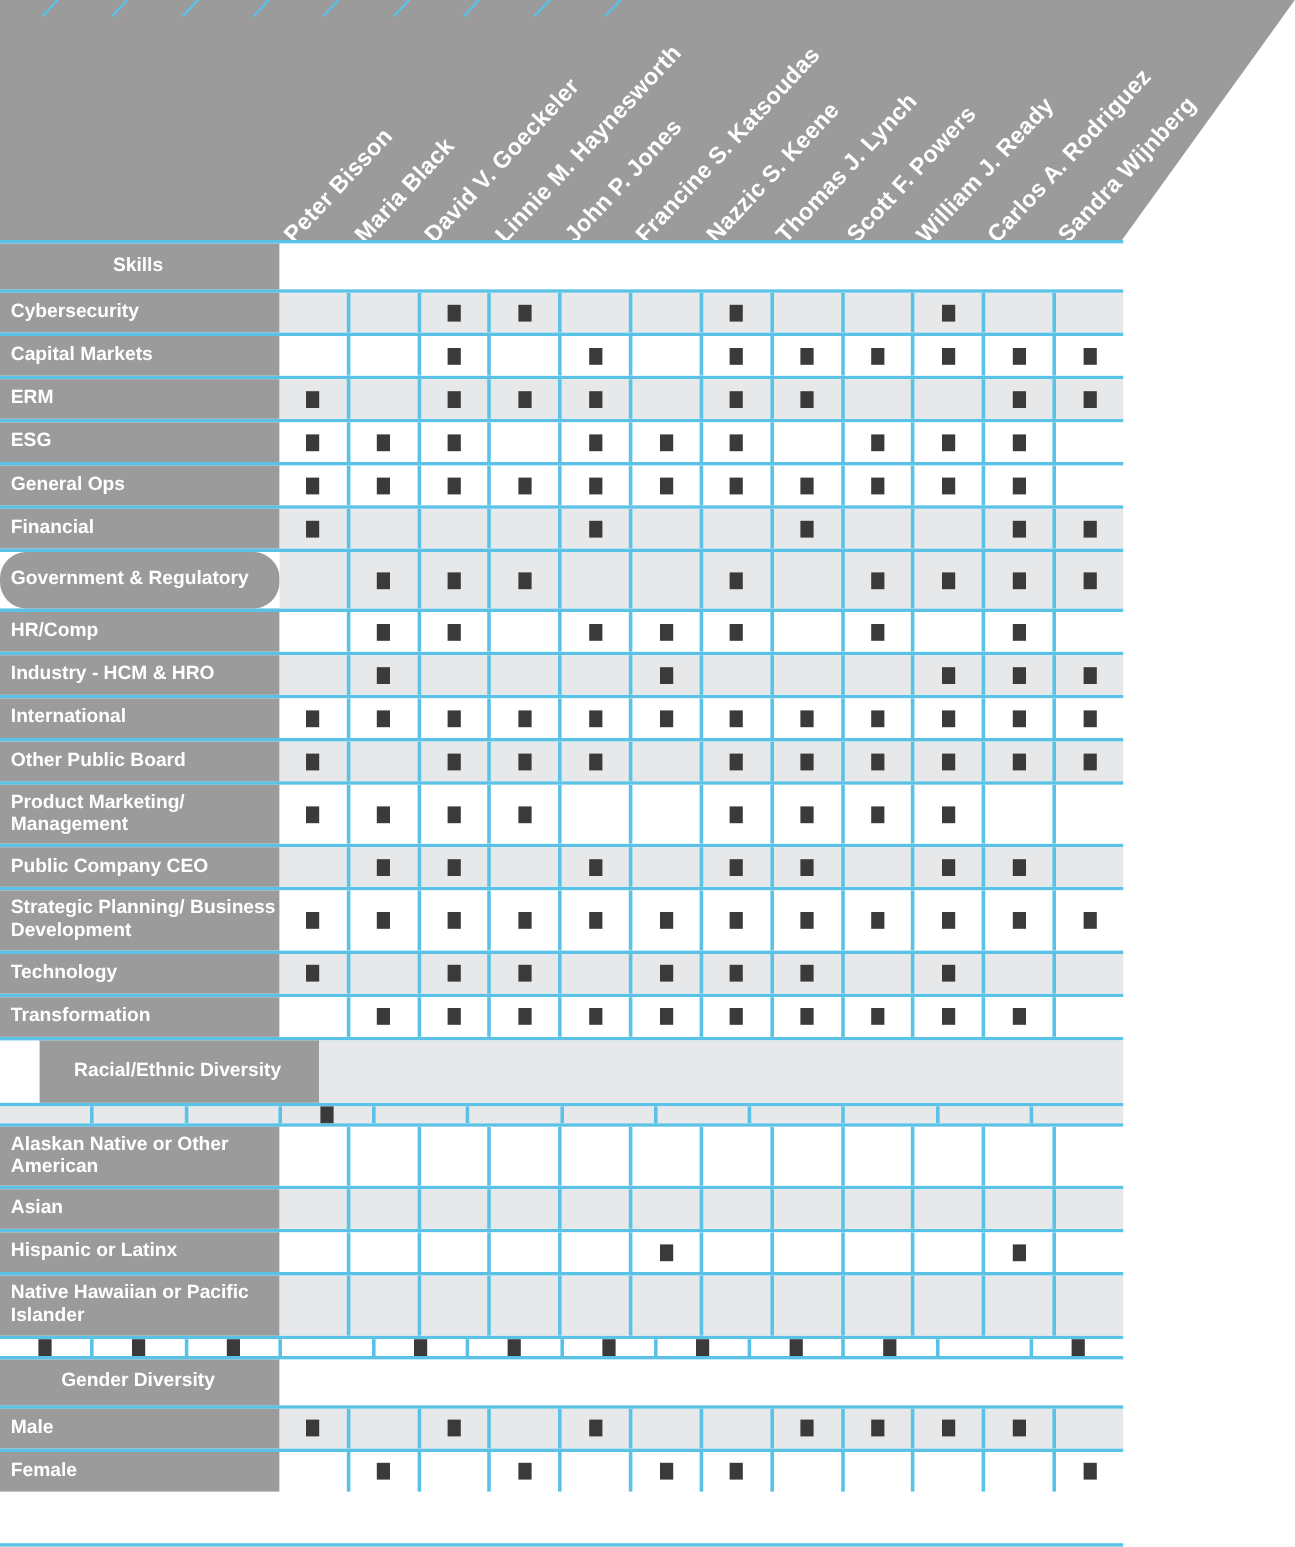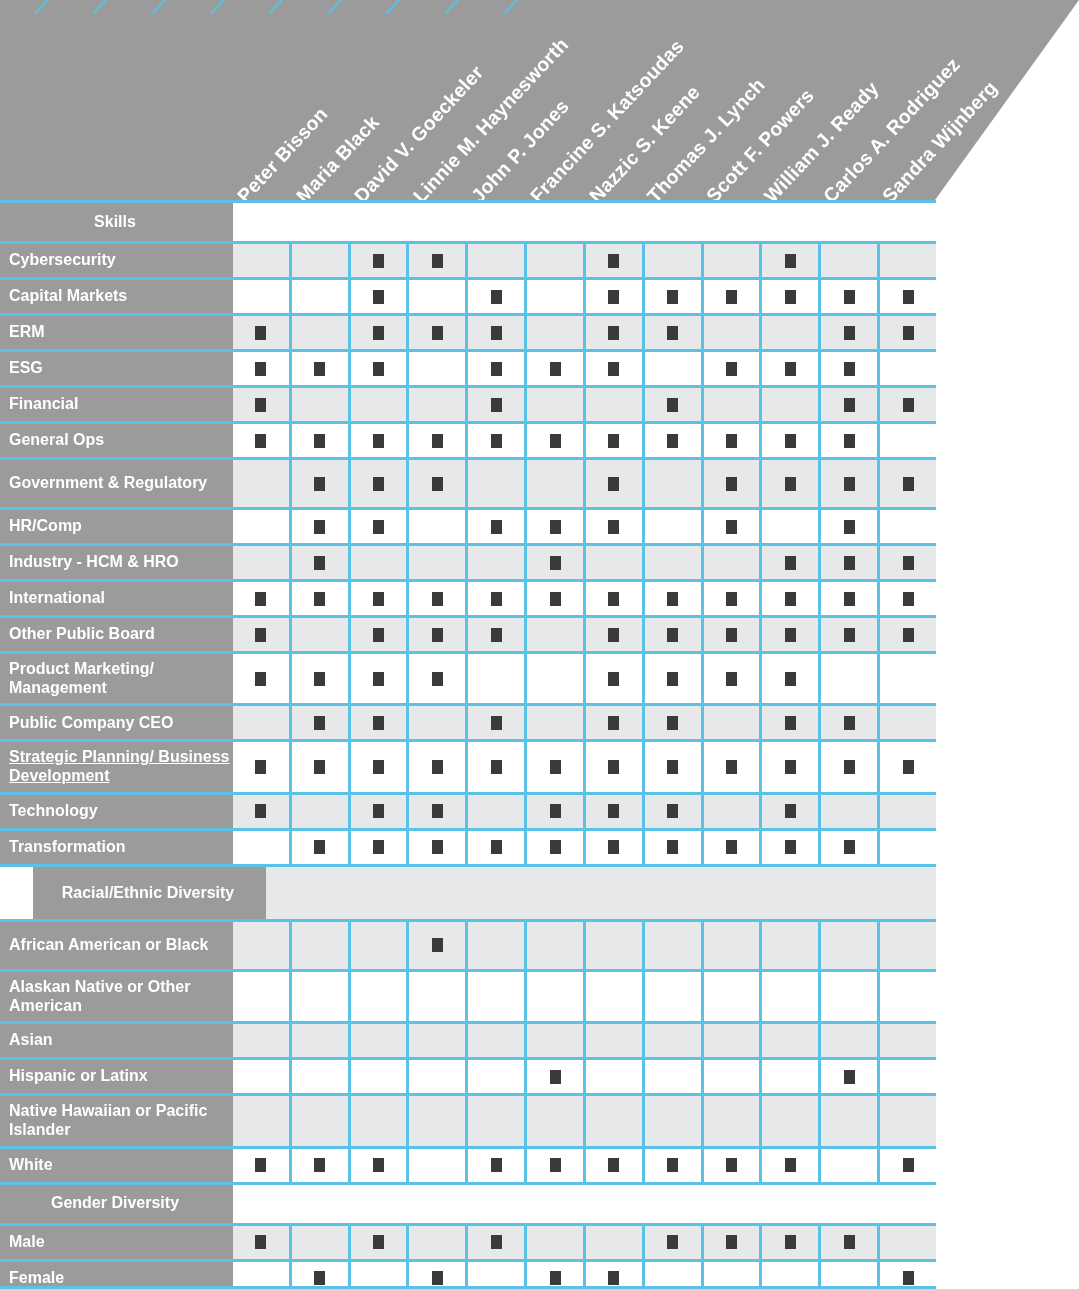--- a/index.html
+++ b/index.html
@@ -244,20 +244,59 @@
         </div>
         <div class="cell">
           <div class="dot"></div>
         </div>
         <div class="cell">
           <div class="dot"></div>
         </div>
         <div class="cell"></div>
       </div>
     </div>
+    <div class="row r-white">
+      <div class="label" style="min-height: 33px;">General Ops</div>
+      <div class="cells">
+        <div class="cell">
+          <div class="dot"></div>
+        </div>
+        <div class="cell">
+          <div class="dot"></div>
+        </div>
+        <div class="cell">
+          <div class="dot"></div>
+        </div>
+        <div class="cell">
+          <div class="dot"></div>
+        </div>
+        <div class="cell">
+          <div class="dot"></div>
+        </div>
+        <div class="cell">
+          <div class="dot"></div>
+        </div>
+        <div class="cell">
+          <div class="dot"></div>
+        </div>
+        <div class="cell">
+          <div class="dot"></div>
+        </div>
+        <div class="cell">
+          <div class="dot"></div>
+        </div>
+        <div class="cell">
+          <div class="dot"></div>
+        </div>
+        <div class="cell">
+          <div class="dot"></div>
+        </div>
+        <div class="cell"></div>
+      </div>
+    </div>
     <div class="row r-gray">
       <div class="label" style="min-height: 33px;">Financial</div>
       <div class="cells">
         <div class="cell">
           <div class="dot"></div>
         </div>
         <div class="cell"></div>
         <div class="cell"></div>
         <div class="cell"></div>
         <div class="cell">
@@ -271,61 +310,22 @@
         <div class="cell"></div>
         <div class="cell"></div>
         <div class="cell">
           <div class="dot"></div>
         </div>
         <div class="cell">
           <div class="dot"></div>
         </div>
       </div>
     </div>
-    <div class="row r-white">
-      <div class="label" style="min-height: 33px;">General Ops</div>
-      <div class="cells">
-        <div class="cell">
-          <div class="dot"></div>
-        </div>
-        <div class="cell">
-          <div class="dot"></div>
-        </div>
-        <div class="cell">
-          <div class="dot"></div>
-        </div>
-        <div class="cell">
-          <div class="dot"></div>
-        </div>
-        <div class="cell">
-          <div class="dot"></div>
-        </div>
-        <div class="cell">
-          <div class="dot"></div>
-        </div>
-        <div class="cell">
-          <div class="dot"></div>
-        </div>
-        <div class="cell">
-          <div class="dot"></div>
-        </div>
-        <div class="cell">
-          <div class="dot"></div>
-        </div>
-        <div class="cell">
-          <div class="dot"></div>
-        </div>
-        <div class="cell">
-          <div class="dot"></div>
-        </div>
-        <div class="cell"></div>
-      </div>
-    </div>
-    <div class="row r-gray">
-      <div class="label" style="min-height: 47px;">Government &amp; Regulatory</div>
+    <div class="row r-gray">
+      <div class="label" style="min-height: 47px; border-radius: 22px;">Government &amp; Regulatory</div>
       <div class="cells">
         <div class="cell"></div>
         <div class="cell">
           <div class="dot"></div>
         </div>
         <div class="cell">
           <div class="dot"></div>
         </div>
         <div class="cell">
           <div class="dot"></div>
@@ -544,21 +544,21 @@
         <div class="cell">
           <div class="dot"></div>
         </div>
         <div class="cell">
           <div class="dot"></div>
         </div>
         <div class="cell"></div>
       </div>
     </div>
     <div class="row r-white">
-      <div class="label" style="min-height: 47px; text-decoration: underline;">Strategic Planning/ Business Development</div>
+      <div class="label" style="min-height: 47px;">Strategic Planning/ Business Development</div>
       <div class="cells">
         <div class="cell">
           <div class="dot"></div>
         </div>
         <div class="cell">
           <div class="dot"></div>
         </div>
         <div class="cell">
           <div class="dot"></div>
         </div>
@@ -659,21 +659,20 @@
         <div class="cell"></div>
       </div>
     </div>
     <div class="row r-gray">
       <div class="label center" style="min-height: 52px; margin-left: 33px;">Racial/Ethnic Diversity</div>
       <div class="cells">
         <div class="band"></div>
       </div>
     </div>
     <div class="row r-gray">
-      <div class="label" style="min-height: 47px;">African American or Black</div>
       <div class="cells">
         <div class="cell"></div>
         <div class="cell"></div>
         <div class="cell"></div>
         <div class="cell">
           <div class="dot"></div>
         </div>
         <div class="cell"></div>
         <div class="cell"></div>
         <div class="cell"></div>
@@ -750,21 +749,20 @@
         <div class="cell"></div>
         <div class="cell"></div>
         <div class="cell"></div>
         <div class="cell"></div>
         <div class="cell"></div>
         <div class="cell"></div>
         <div class="cell"></div>
       </div>
     </div>
     <div class="row r-white">
-      <div class="label" style="min-height: 33px;">White</div>
       <div class="cells">
         <div class="cell">
           <div class="dot"></div>
         </div>
         <div class="cell">
           <div class="dot"></div>
         </div>
         <div class="cell">
           <div class="dot"></div>
         </div>

